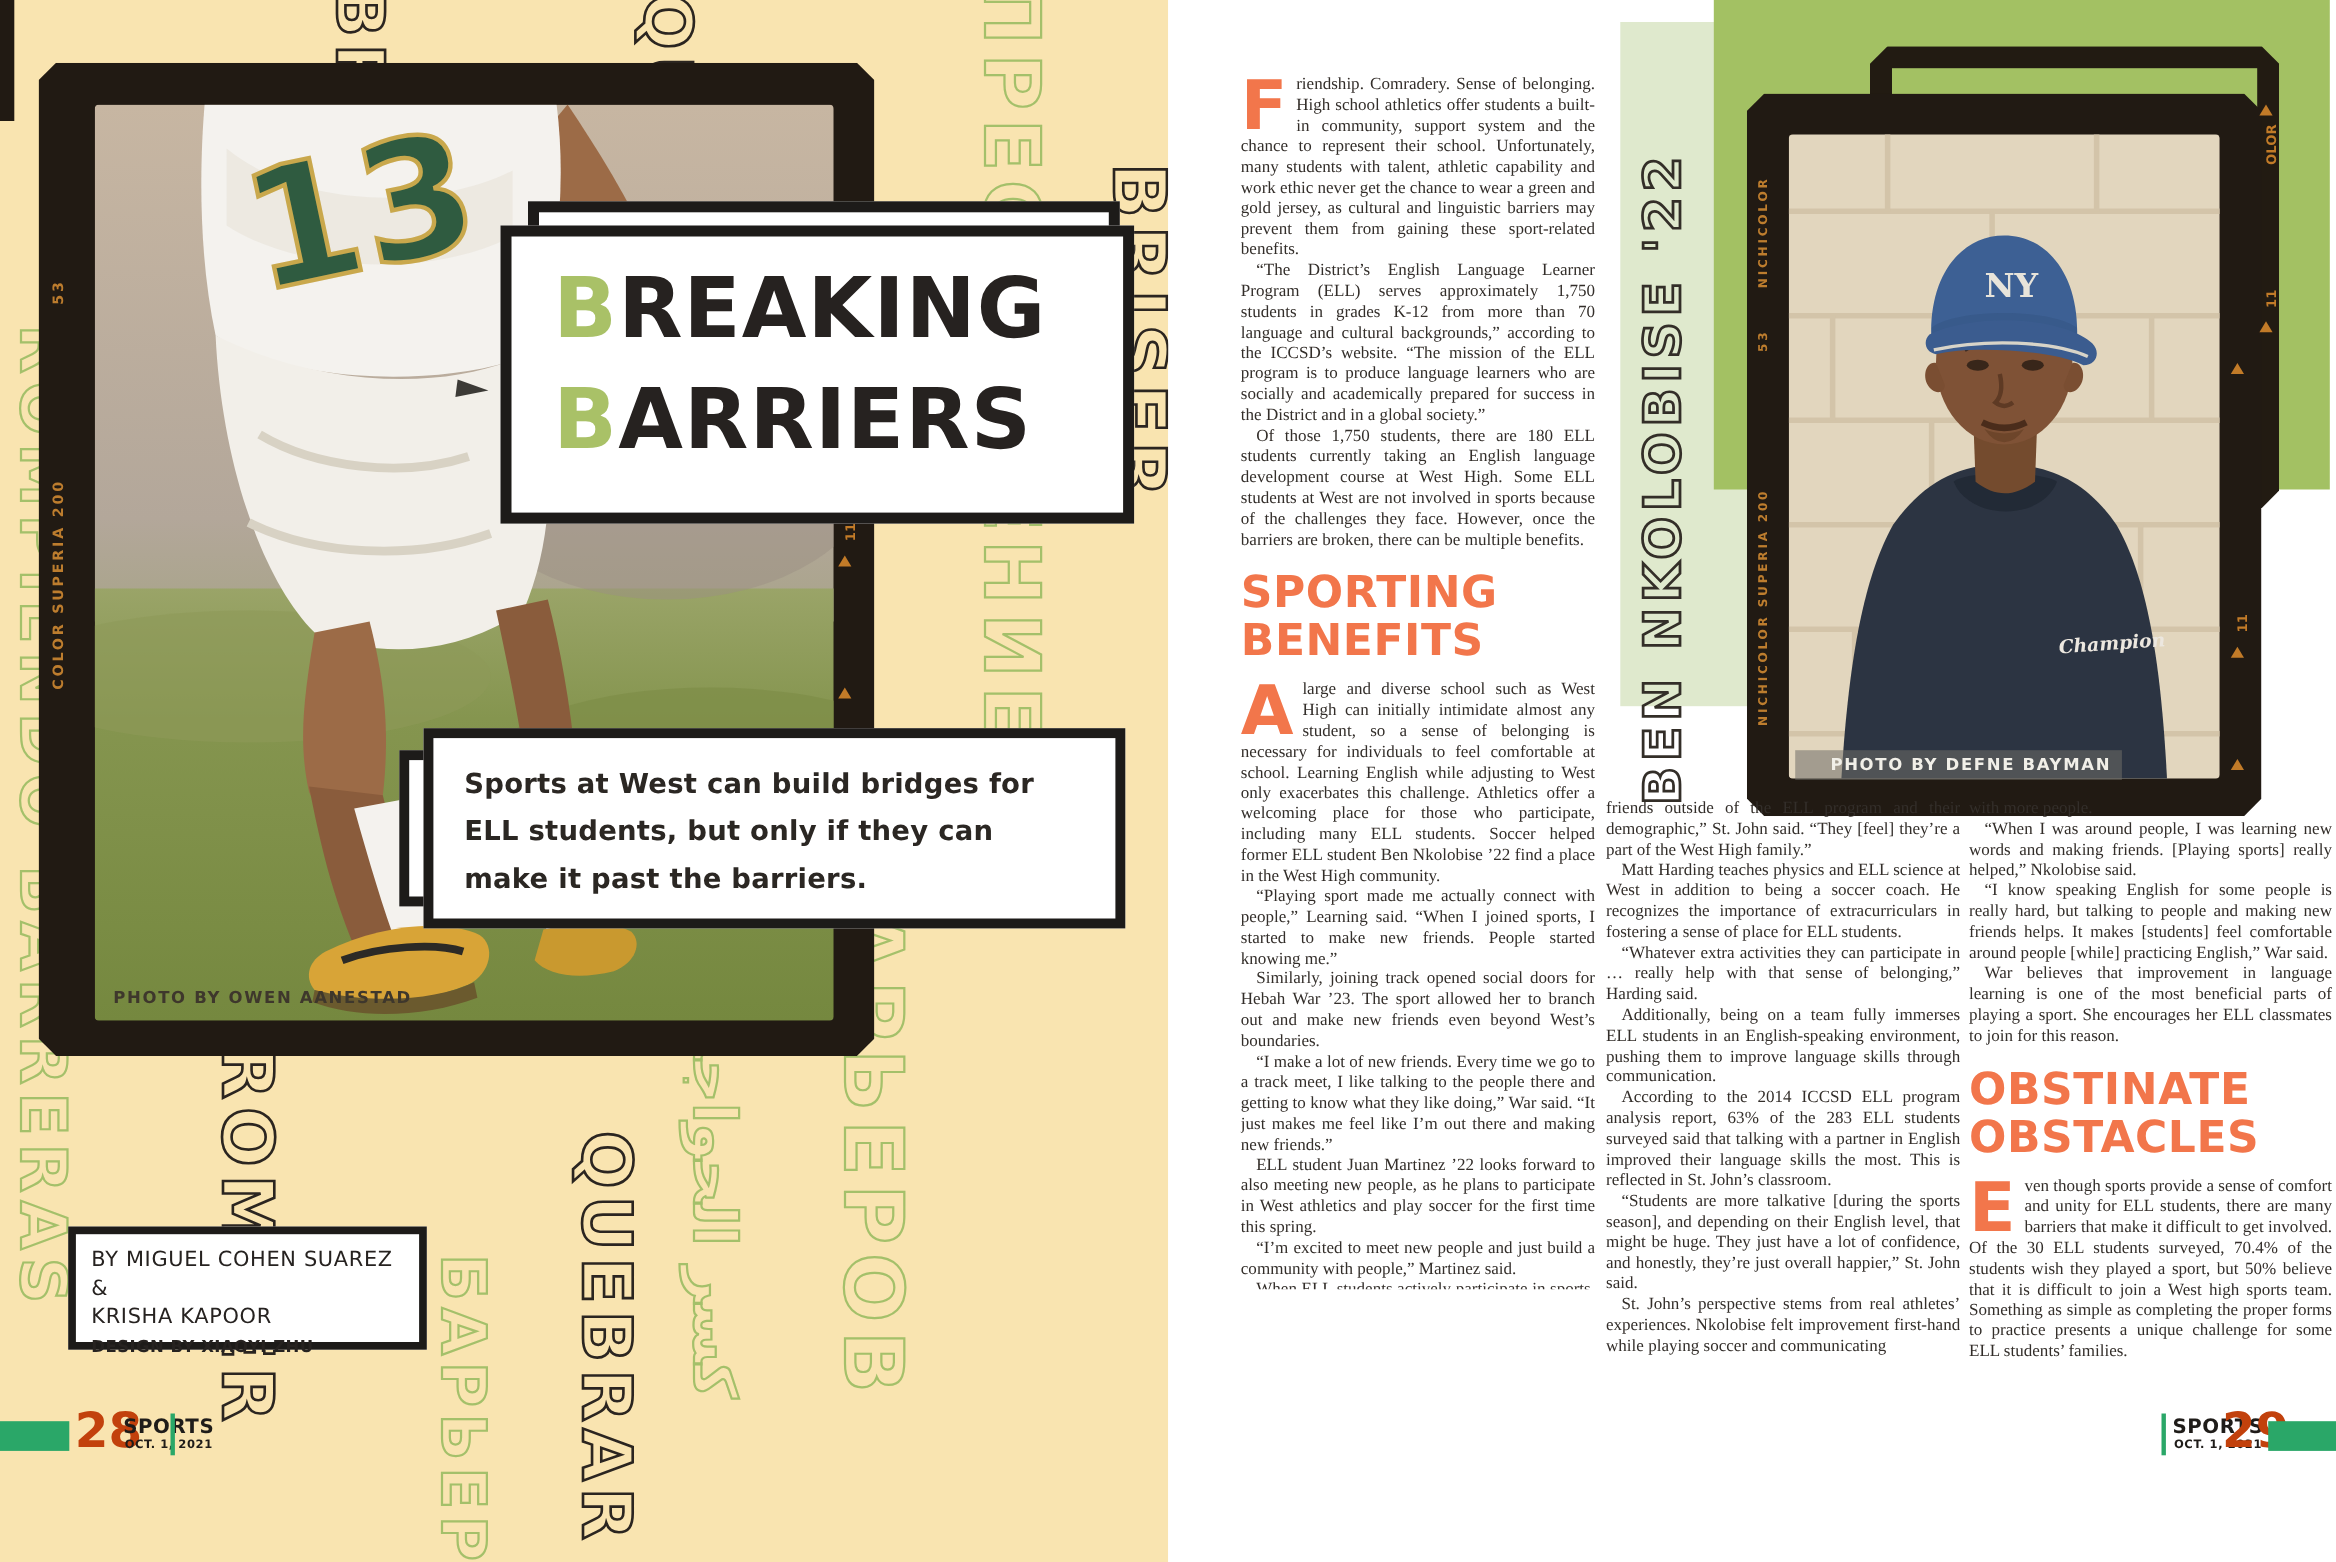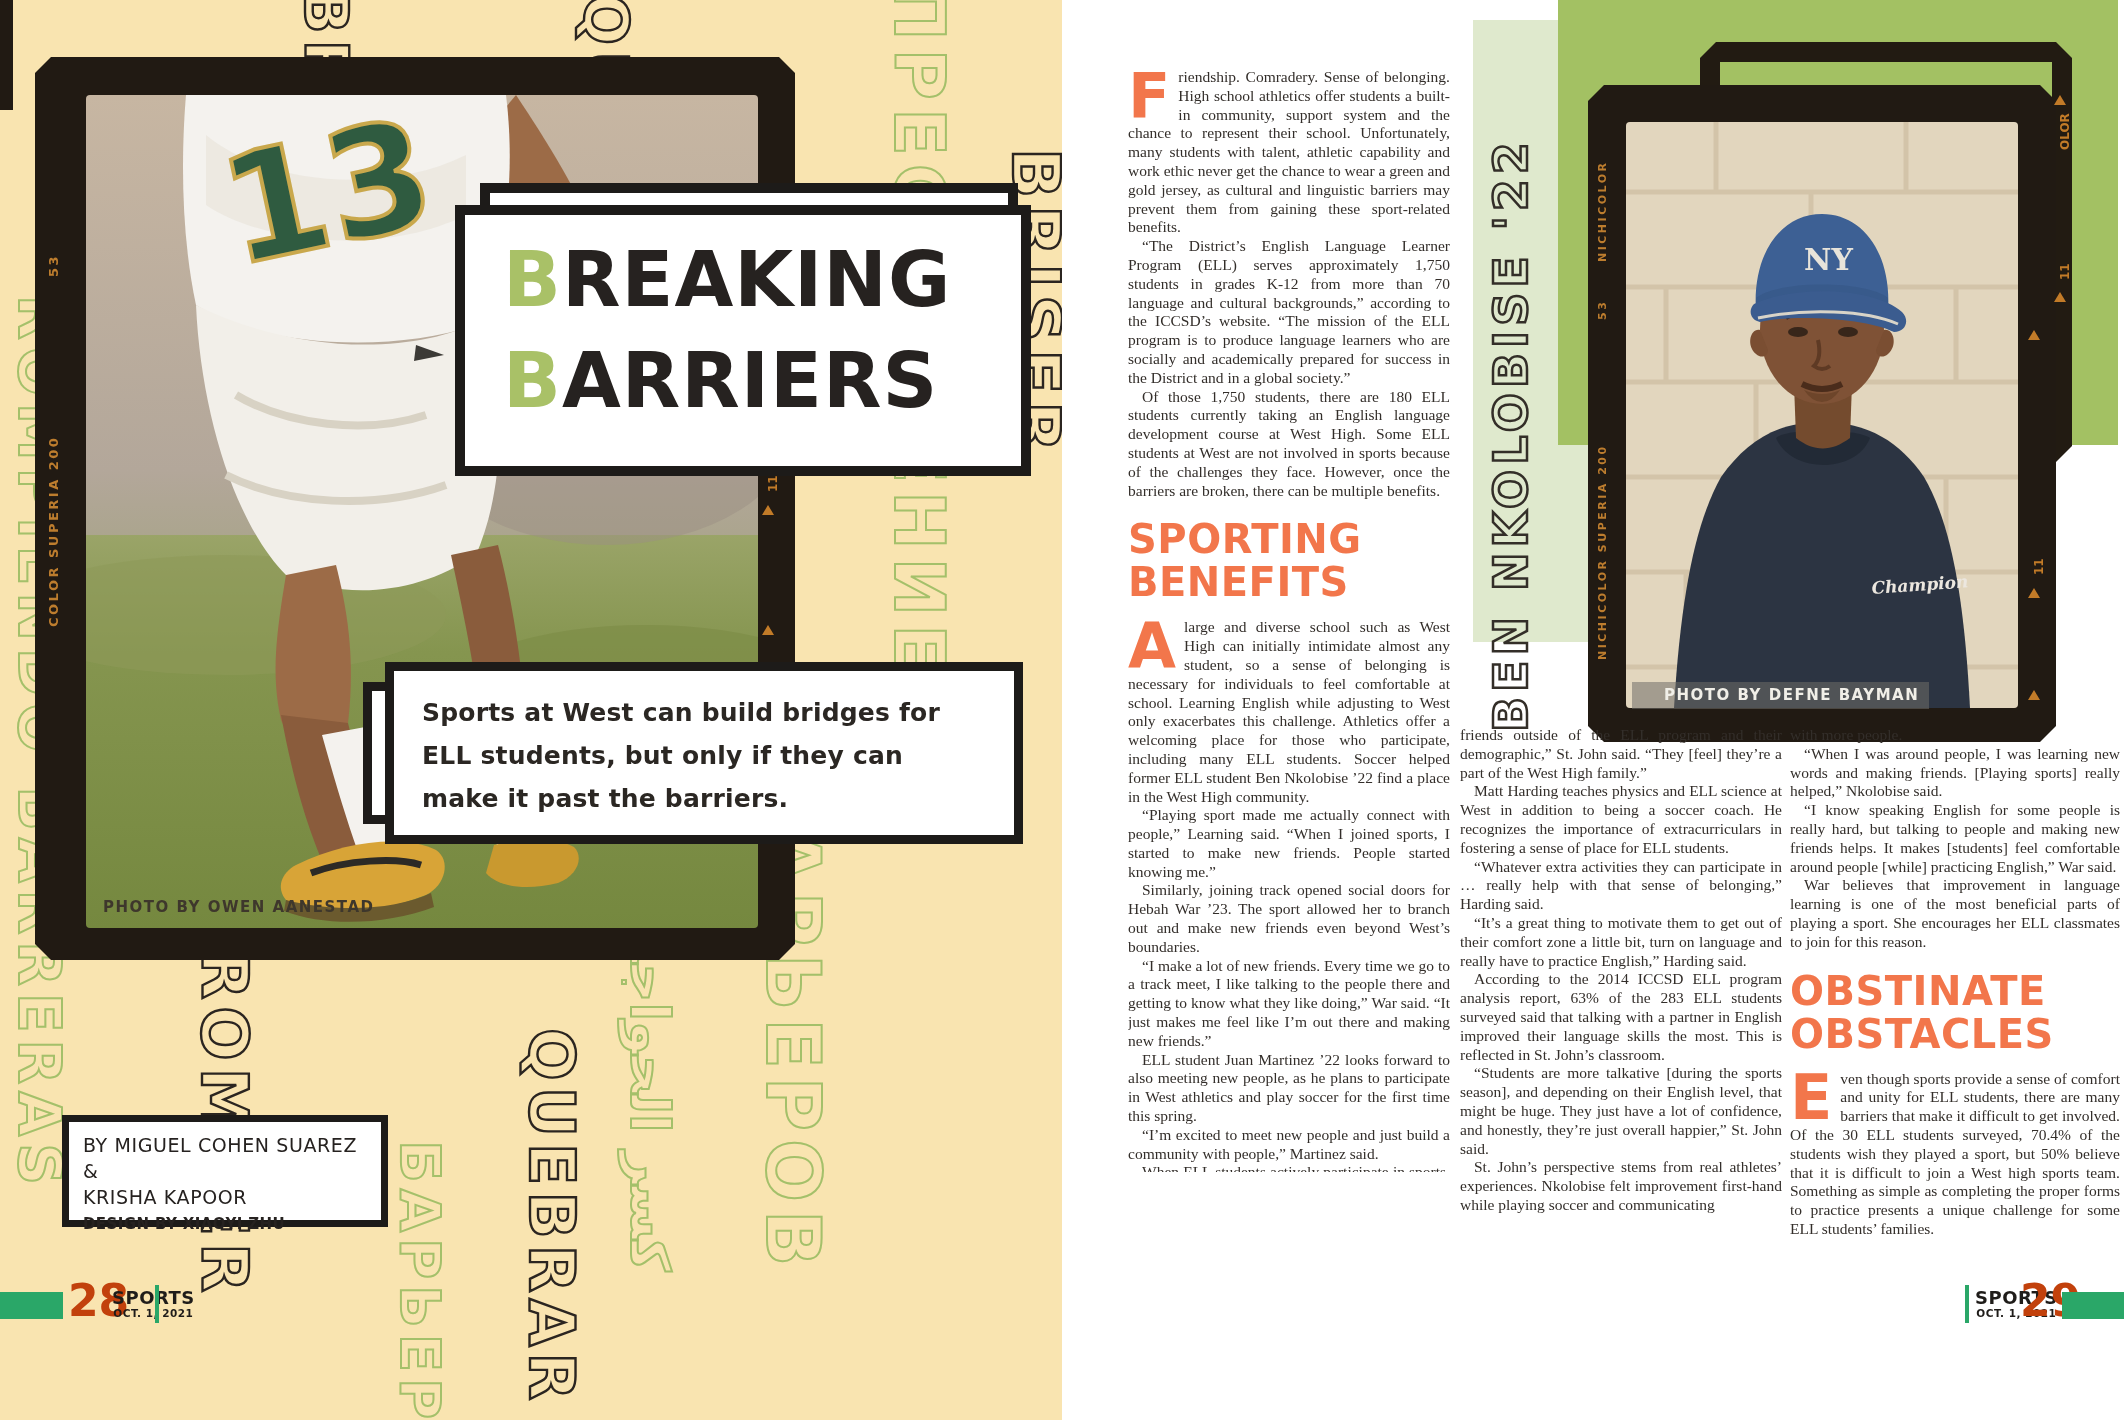--- a/index.html
+++ b/index.html
@@ -275,21 +275,21 @@
       <p>ELL student Juan Martinez ’22 looks forward to also meeting new people, as he plans to participate in West athletics and play soccer for the first time this spring.</p>
       <p>“I’m excited to meet new people and just build a community with people,” Martinez said.</p>
       <p>When ELL students actively participate in sports, ELL teacher Jessica St. John notices an improvement in student behavior and mood due to team interactions on their sports teams.</p>
 
     </div>
 
     <div class="col" id="col2">
       <p class="nodent">friends outside of the ELL program and their demographic,” St. John said. “They [feel] they’re a part of the West High family.”</p>
       <p>Matt Harding teaches physics and ELL science at West in addition to being a soccer coach. He recognizes the importance of extracurriculars in fostering a sense of place for ELL students.</p>
       <p>“Whatever extra activities they can participate in … really help with that sense of belonging,” Harding said.</p>
-      <p>“It’s a great thing to motivate them to get out of their comfort zone a little bit, turn on language and really have to practice English,” Harding said.</p>
+      <p>Additionally, being on a team fully immerses ELL students in an English-speaking environment, pushing them to improve language skills through communication.</p>
       <p>According to the 2014 ICCSD ELL program analysis report, 63% of the 283 ELL students surveyed said that talking with a partner in English improved their language skills the most. This is reflected in St. John’s classroom.</p>
       <p>“Students are more talkative [during the sports season], and depending on their English level, that might be huge. They just have a lot of confidence, and honestly, they’re just overall happier,” St. John said.</p>
       <p>St. John’s perspective stems from real athletes’ experiences. Nkolobise felt improvement first-hand while playing soccer and communicating</p>
     </div>
 
     <div class="col" id="col3">
       <p class="nodent">with more people.</p>
       <p>“When I was around people, I was learning new words and making friends. [Playing sports] really helped,” Nkolobise said.</p>
       <p>“I know speaking English for some people is really hard, but talking to people and making new friends helps. It makes [students] feel comfortable around people [while] practicing English,” War said.</p>
       <p>War believes that improvement in language learning is one of the most beneficial parts of playing a sport. She encourages her ELL classmates to join for this reason.</p>

